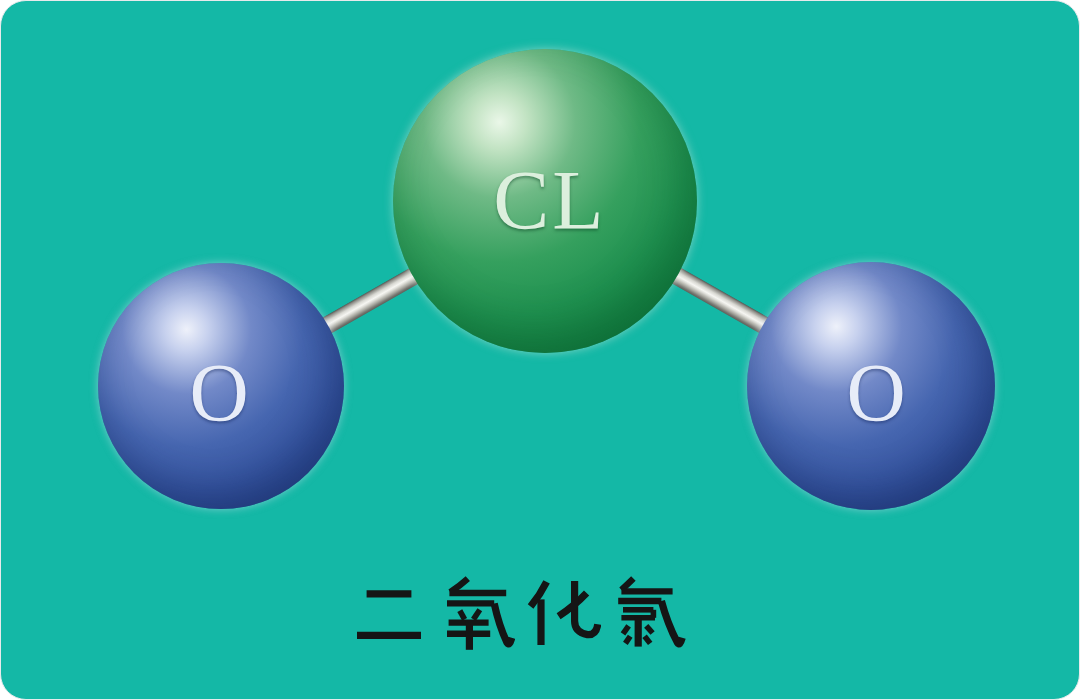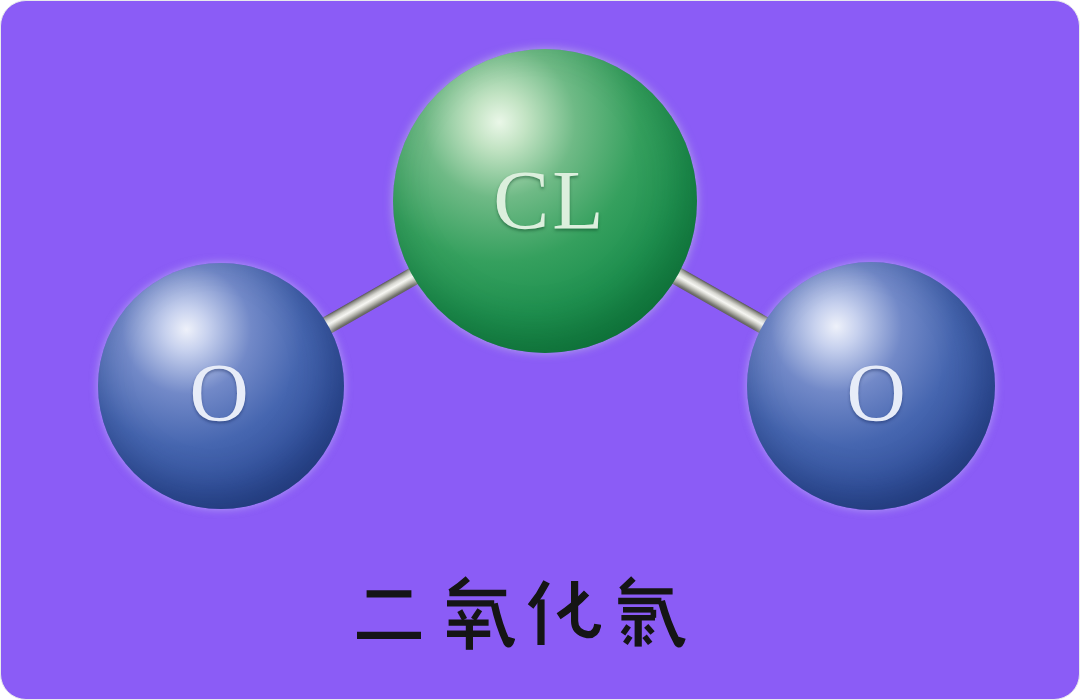--- a/index.html
+++ b/index.html
@@ -1,19 +1,19 @@
 <!DOCTYPE html>
 <html><head>
 <meta charset="utf-8">
 <style>
   html,body{margin:0;padding:0;background:#ffffff;}
   .canvas{
     position:relative;
     width:1080px;height:700px;
-    background:#8b5cf6;
+    background:#14b8a6;
     border:1px solid #e8eaec;
     border-radius:26px;
     box-sizing:border-box;
     overflow:hidden;
     font-family:"Liberation Sans",sans-serif;
   }
   
   .bond{
     position:absolute;
     height:18px;

